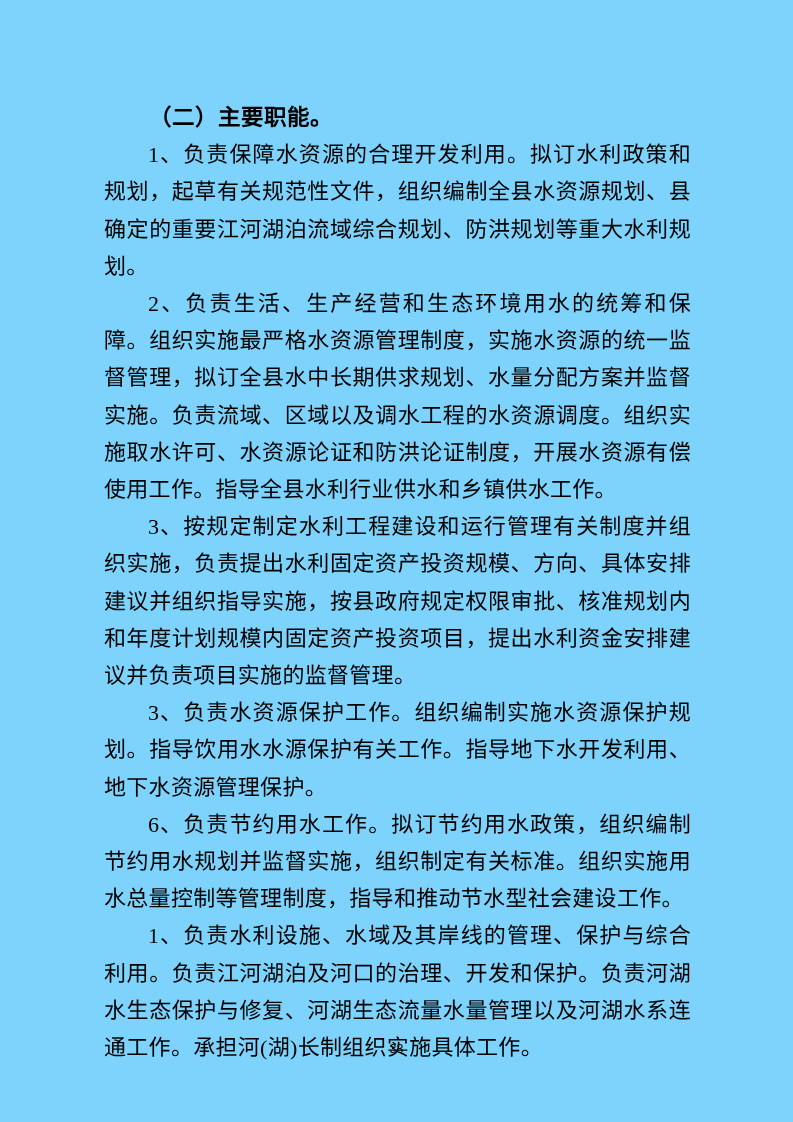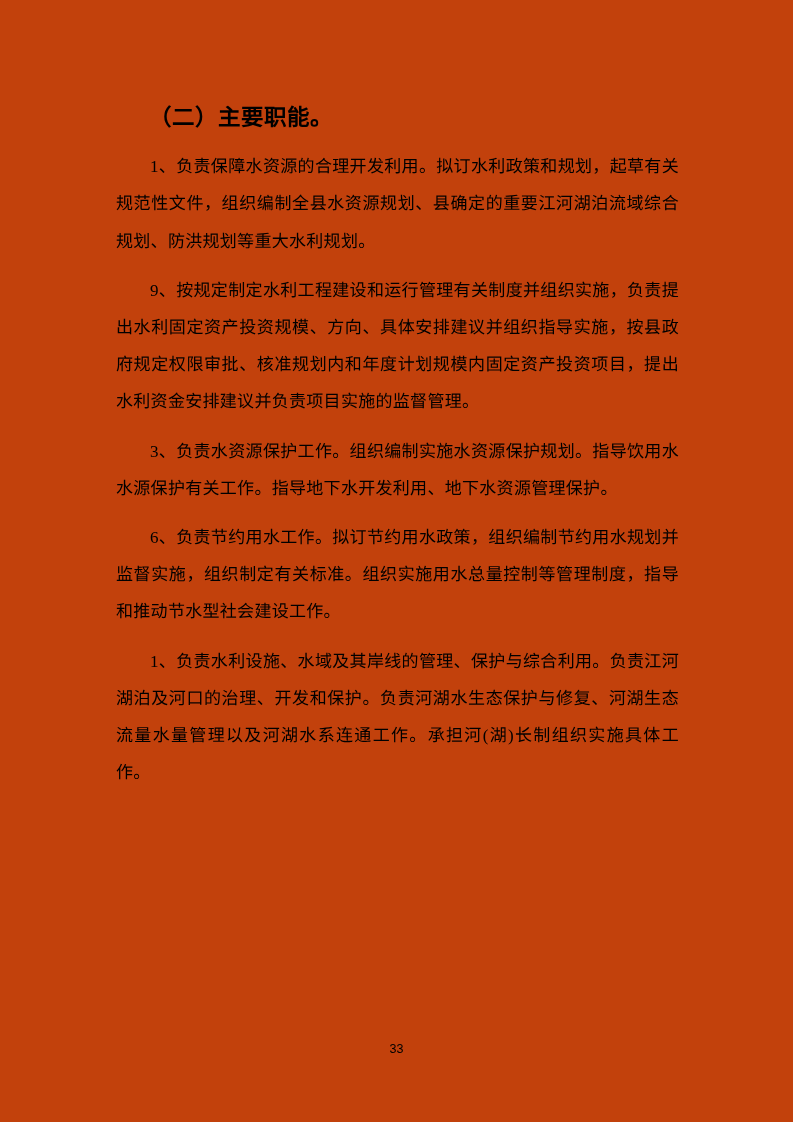--- a/index.html
+++ b/index.html
@@ -5,43 +5,43 @@
 <style>
   html, body {
     margin: 0;
     padding: 0;
     background: #ffffff;
   }
   .page {
     position: relative;
     width: 793px;
     height: 1122px;
-    background: #c2410c;
+    background: #7dd3fc;
     overflow: hidden;
     color: #000000;
     font-family: "Liberation Serif", "DejaVu Serif", serif;
   }
   .content {
     position: absolute;
     left: 104px;
     top: 99px;
     width: 587px;
   }
   .heading {
     margin: 0;
     font-size: 22.5px;
     font-weight: bold;
     line-height: 37.2px;
     text-indent: 2em;
     letter-spacing: 0.5px;
     white-space: nowrap;
   }
   .para {
-    margin: 12px;
-    font-size: 17px;
+    margin: 0;
+    font-size: 22px;
     font-weight: normal;
     line-height: 37.2px;
     text-indent: 2em;
     text-align: justify;
     text-justify: inter-ideograph;
     letter-spacing: 0.3px;
     word-break: break-all;
   }
   .footer {
     position: absolute;
@@ -57,21 +57,22 @@
     color: #000000;
   }
 </style>
 </head>
 <body>
 
 <div class="page">
   <div class="content">
     <h2 class="heading">（二）主要职能。</h2>
     <p class="para">1、负责保障水资源的合理开发利用。拟订水利政策和规划，起草有关规范性文件，组织编制全县水资源规划、县确定的重要江河湖泊流域综合规划、防洪规划等重大水利规划。</p>
-    <p class="para">9、按规定制定水利工程建设和运行管理有关制度并组织实施，负责提出水利固定资产投资规模、方向、具体安排建议并组织指导实施，按县政府规定权限审批、核准规划内和年度计划规模内固定资产投资项目，提出水利资金安排建议并负责项目实施的监督管理。</p>
+    <p class="para">2、负责生活、生产经营和生态环境用水的统筹和保障。组织实施最严格水资源管理制度，实施水资源的统一监督管理，拟订全县水中长期供求规划、水量分配方案并监督实施。负责流域、区域以及调水工程的水资源调度。组织实施取水许可、水资源论证和防洪论证制度，开展水资源有偿使用工作。指导全县水利行业供水和乡镇供水工作。</p>
+    <p class="para">3、按规定制定水利工程建设和运行管理有关制度并组织实施，负责提出水利固定资产投资规模、方向、具体安排建议并组织指导实施，按县政府规定权限审批、核准规划内和年度计划规模内固定资产投资项目，提出水利资金安排建议并负责项目实施的监督管理。</p>
     <p class="para">3、负责水资源保护工作。组织编制实施水资源保护规划。指导饮用水水源保护有关工作。指导地下水开发利用、地下水资源管理保护。</p>
     <p class="para">6、负责节约用水工作。拟订节约用水政策，组织编制节约用水规划并监督实施，组织制定有关标准。组织实施用水总量控制等管理制度，指导和推动节水型社会建设工作。</p>
     <p class="para">1、负责水利设施、水域及其岸线的管理、保护与综合利用。负责江河湖泊及河口的治理、开发和保护。负责河湖水生态保护与修复、河湖生态流量水量管理以及河湖水系连通工作。承担河(湖)长制组织实施具体工作。</p>
   </div>
   <div class="footer">
     <span class="pagenum">33</span>
   </div>
 </div>
 
 </body></html>

